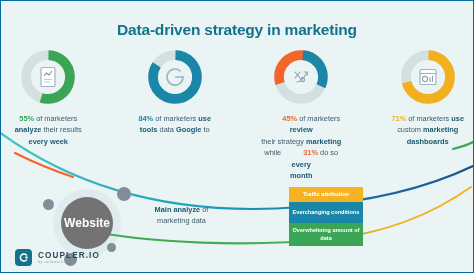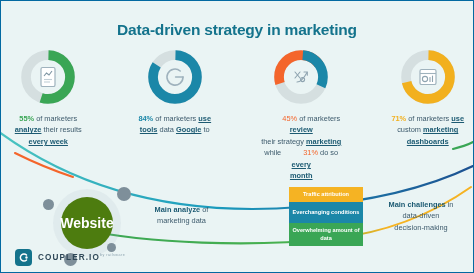--- a/index.html
+++ b/index.html
@@ -39,35 +39,35 @@
     width: 24px; height: 24px;
   }
   .caption {
     margin-top: 7px;
     text-align: center;
     font-size: 7.4px;
     line-height: 1.55;
     color: #3d5a6c;
     padding: 0 6px;
   }
-  .caption b { font-weight: bold; color: #1c5a72; text-decoration: underline; }
+  .caption b { font-weight: bold; color: #1c5a72; }
   .caption .pct { font-weight: bold; color: #3aa655; }
   .caption .pct-teal { font-weight: bold; color: #1b87a8; }
-  .caption .pct-orange { font-weight: normal; color: #f4652b; margin-left: 20px; }
+  .caption .pct-orange { font-weight: bold; color: #f4652b; margin-left: 20px; }
   .caption .pct-yellow { font-weight: bold; color: #f2b01e; }
 
   
   .website-bubble {
     position: absolute;
     left: 60px; top: 196px;
     width: 52px; height: 52px;
     border-radius: 50%;
-    background: #4d7c0f;
+    background: #737373;
     display: flex; align-items: center; justify-content: center;
-    color: #ffffff; font-size: 14px; font-weight: bold;
+    color: #ffffff; font-size: 12px; font-weight: bold;
   }
   .dot { position: absolute; border-radius: 50%; background: #7e8f9a; }
   .halo {
     position: absolute; left: 52px; top: 188px;
     width: 68px; height: 68px; border-radius: 50%;
     background: rgba(160,180,190,0.13);
   }
   .mid-text {
     position: absolute; left: 128px; top: 203px; width: 105px;
     text-align: center; font-size: 7.4px; line-height: 1.55; color: #3d5a6c;
@@ -93,21 +93,21 @@
   }
   .right-text b { color: #1c5a72; font-weight: bold; }
 
   
   .logo { position: absolute; left: 14px; top: 248px; display: flex; align-items: center; gap: 6px; }
   .logo-mark {
     width: 17px; height: 17px; border-radius: 4px;
     background: #14738c;
     display: flex; align-items: center; justify-content: center;
   }
-  .logo-text { display: flex; flex-direction: row; }
+  .logo-text { display: flex; flex-direction: column; }
   .logo-name {
     font-size: 8.2px; font-weight: bold; color: #2f4858; letter-spacing: 1.1px;
   }
   .logo-tag { font-size: 3.6px; color: #8aa0ad; letter-spacing: 0.5px; }
 </style>
 </head>
 <body>
 
 <div id="infographic">
 
@@ -238,25 +238,20 @@
       <span>Traffic attribution</span>
     </div>
     <div class="bar bar-2">
       <span>Everchanging conditions</span>
     </div>
     <div class="bar bar-3">
       <span>Overwhelming amount of data</span>
     </div>
   </div>
 
-  <div class="right-text">
-    <b>Main challenges</b><span> in</span><br>
-    <span>data-driven</span><br>
-    <span>decision-making</span>
-  </div>
 
   <div class="logo">
     <div class="logo-mark">
       <svg width="11" height="11" viewBox="0 0 16 16">
         <path d="M12.4 4.4 A5.2 5.2 0 1 0 12.4 11.6" fill="none" stroke="#ffffff" stroke-width="2.1" stroke-linecap="round"></path>
         <circle cx="12.3" cy="8" r="1.7" fill="#ffffff"></circle>
       </svg>
     </div>
     <div class="logo-text">
       <div class="logo-name">COUPLER.IO</div>

